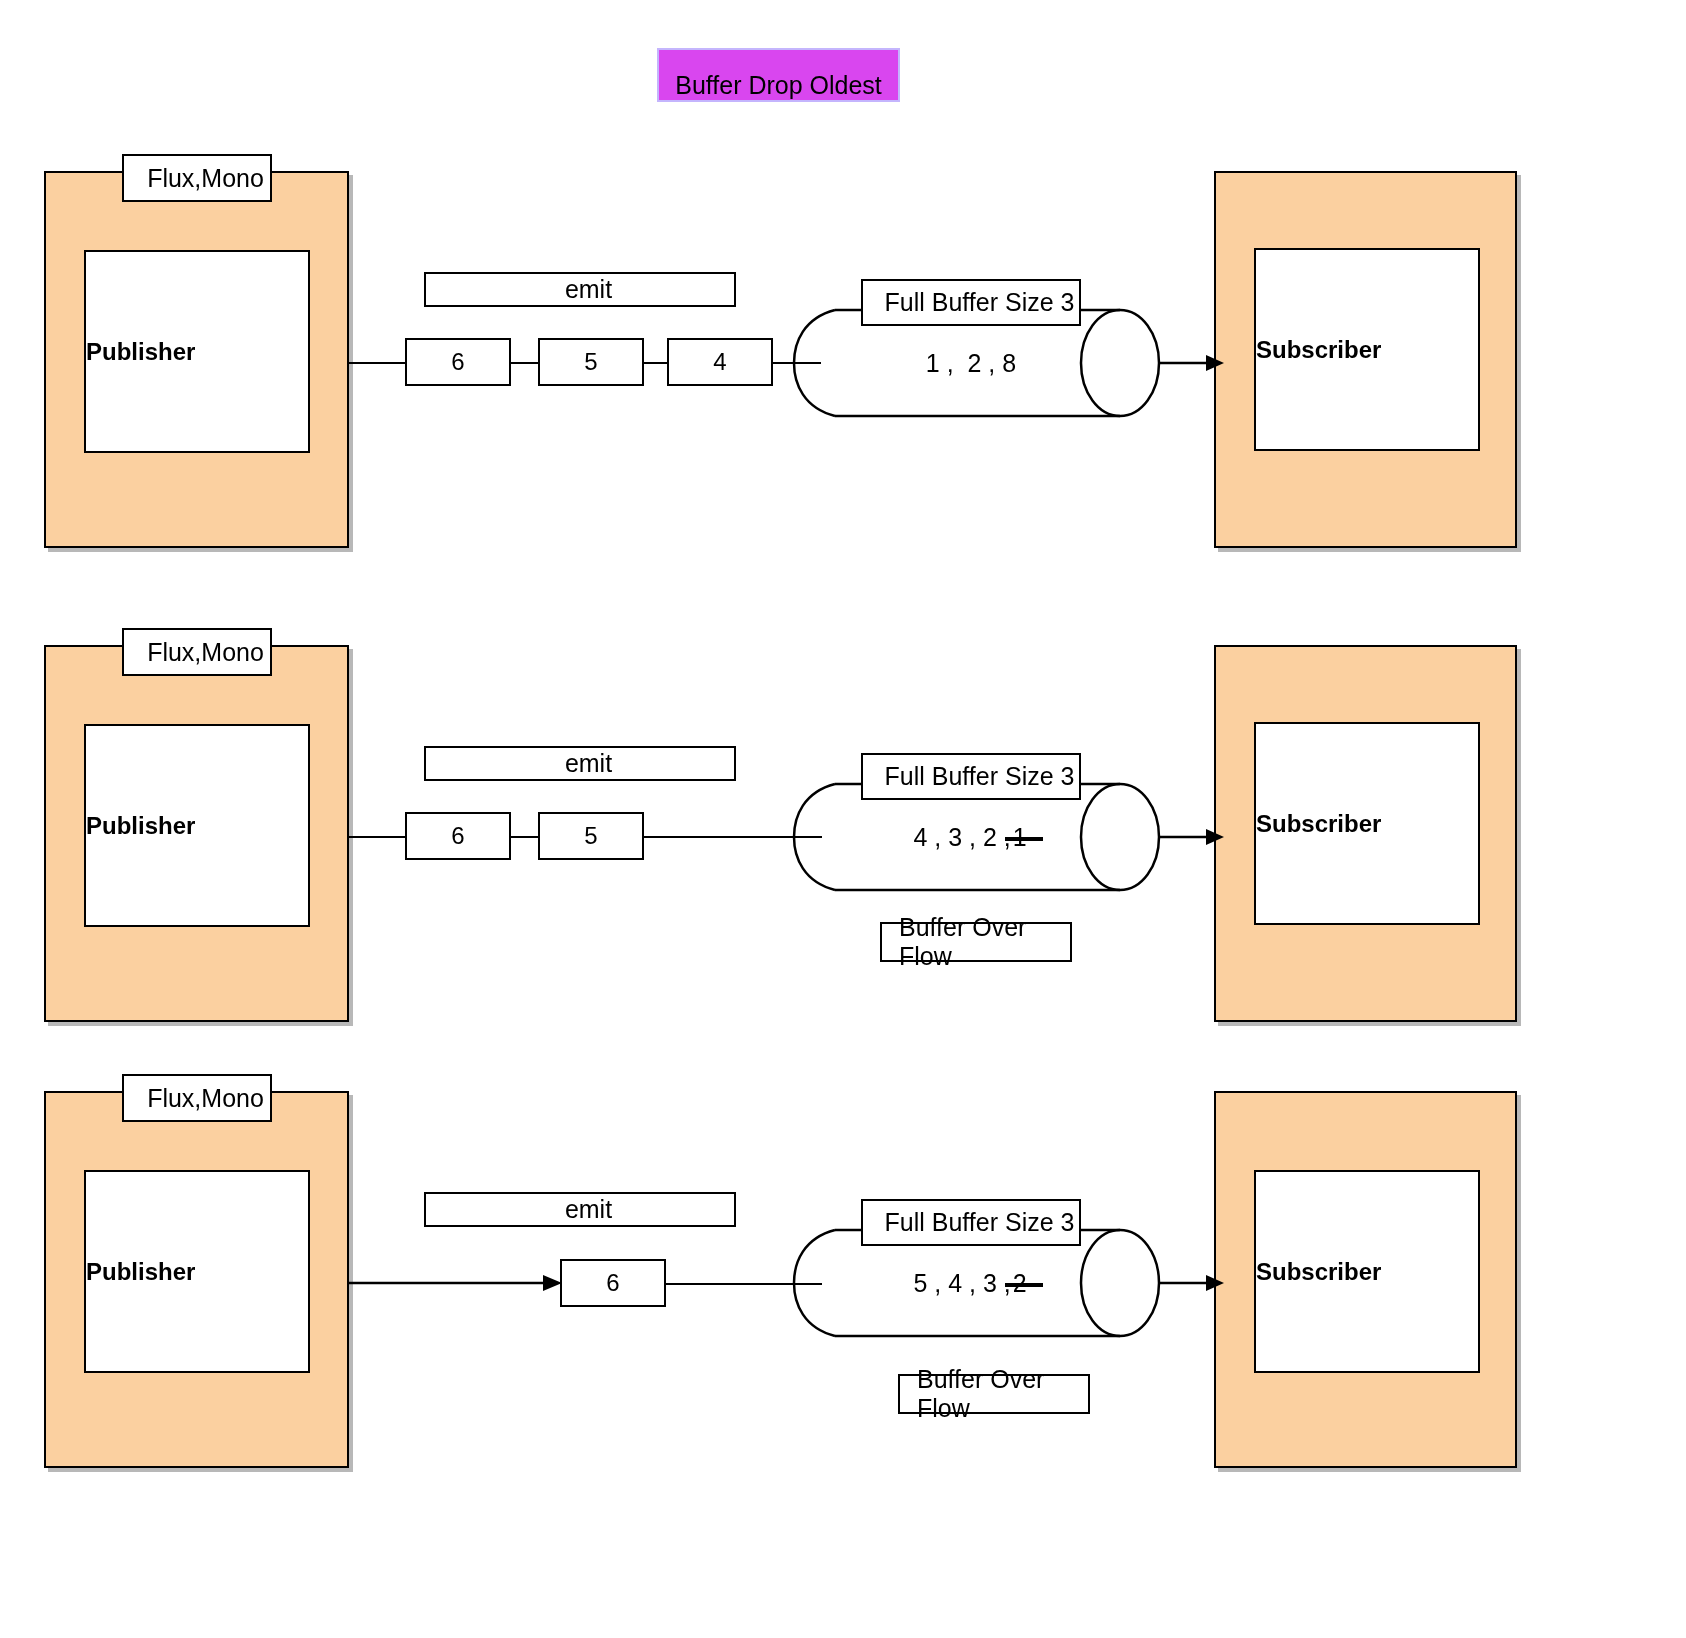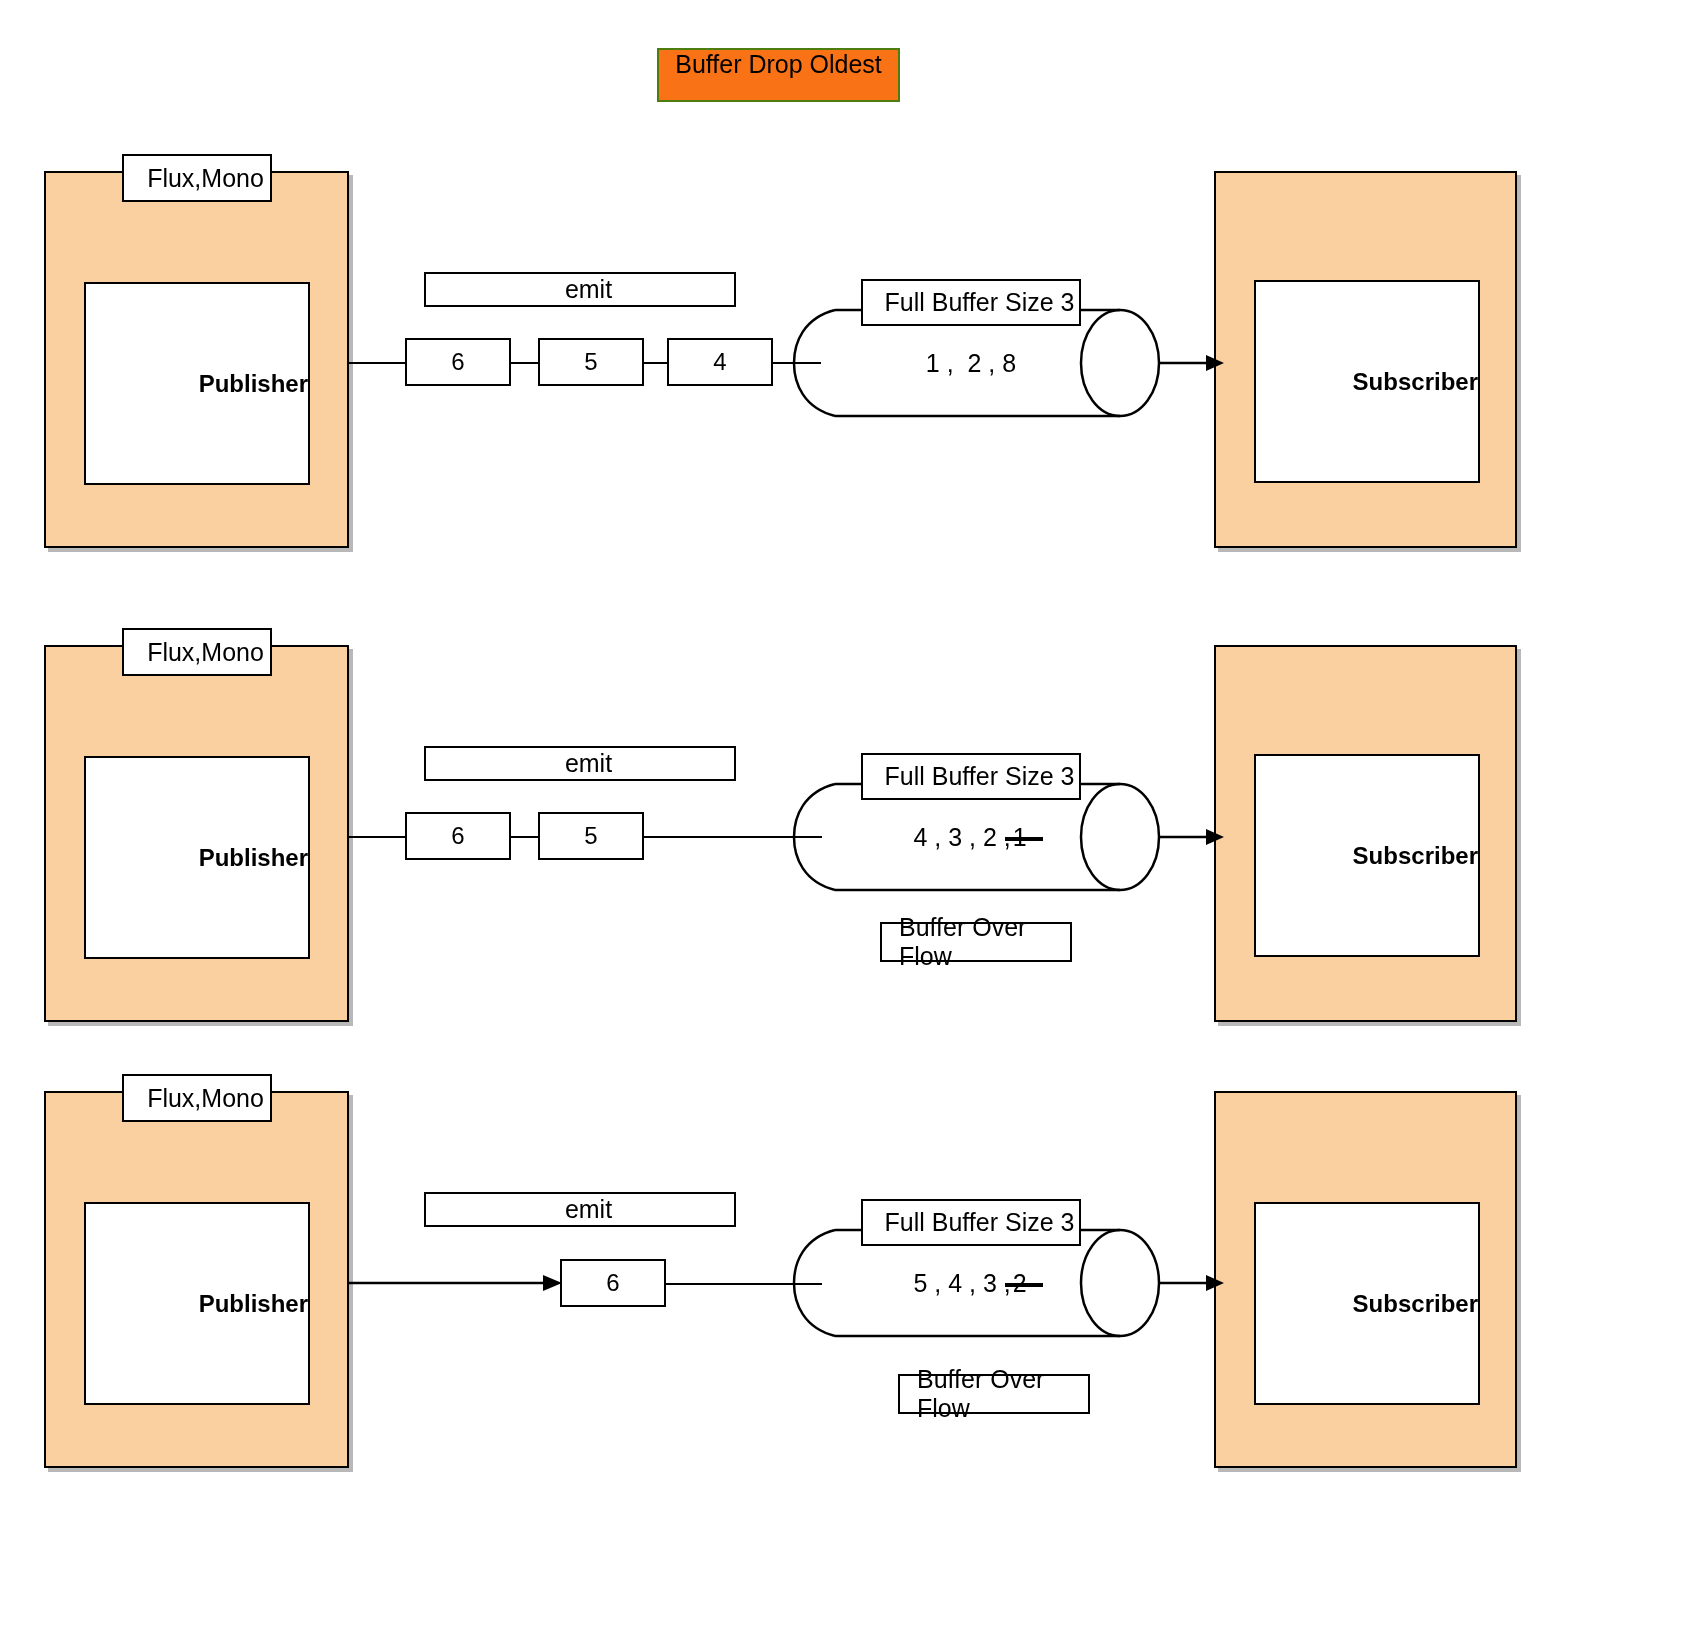--- a/index.html
+++ b/index.html
@@ -17,45 +17,44 @@
   .canvas {
     position: absolute;
     left: 0; top: 0;
     width: 1686px;
     height: 1638px;
   }
   .abs { position: absolute; box-sizing: border-box; }
 
   
   .title-box {
-    border: 2px solid #4d7c0f;
-    background: #f97316;
-    display: flex;
-    align-items: flex-start;
+    border: 2px solid #c4b5fd;
+    background: #d946ef;
+    display: flex;
+    align-items: flex-end;
     justify-content: center;
     font-size: 25px;
     color: #000;
   }
 
   
   .actor-panel {
     background: #fbd0a0;
     border: 2px solid #000;
     box-shadow: 4px 4px 0 rgba(0,0,0,0.28);
   }
   .actor-inner {
     background: #ffffff;
     border: 2px solid #000;
     display: flex;
     align-items: center;
-    justify-content: flex-end;
+    justify-content: flex-start;
     font-size: 24px;
     font-weight: bold;
     color: #000;
-    margin-top: 32px;
   }
 
   
   .label-box {
     border: 2px solid #000;
     background: #ffffff;
     display: flex;
     align-items: center;
     justify-content: center;
     font-size: 25px;

